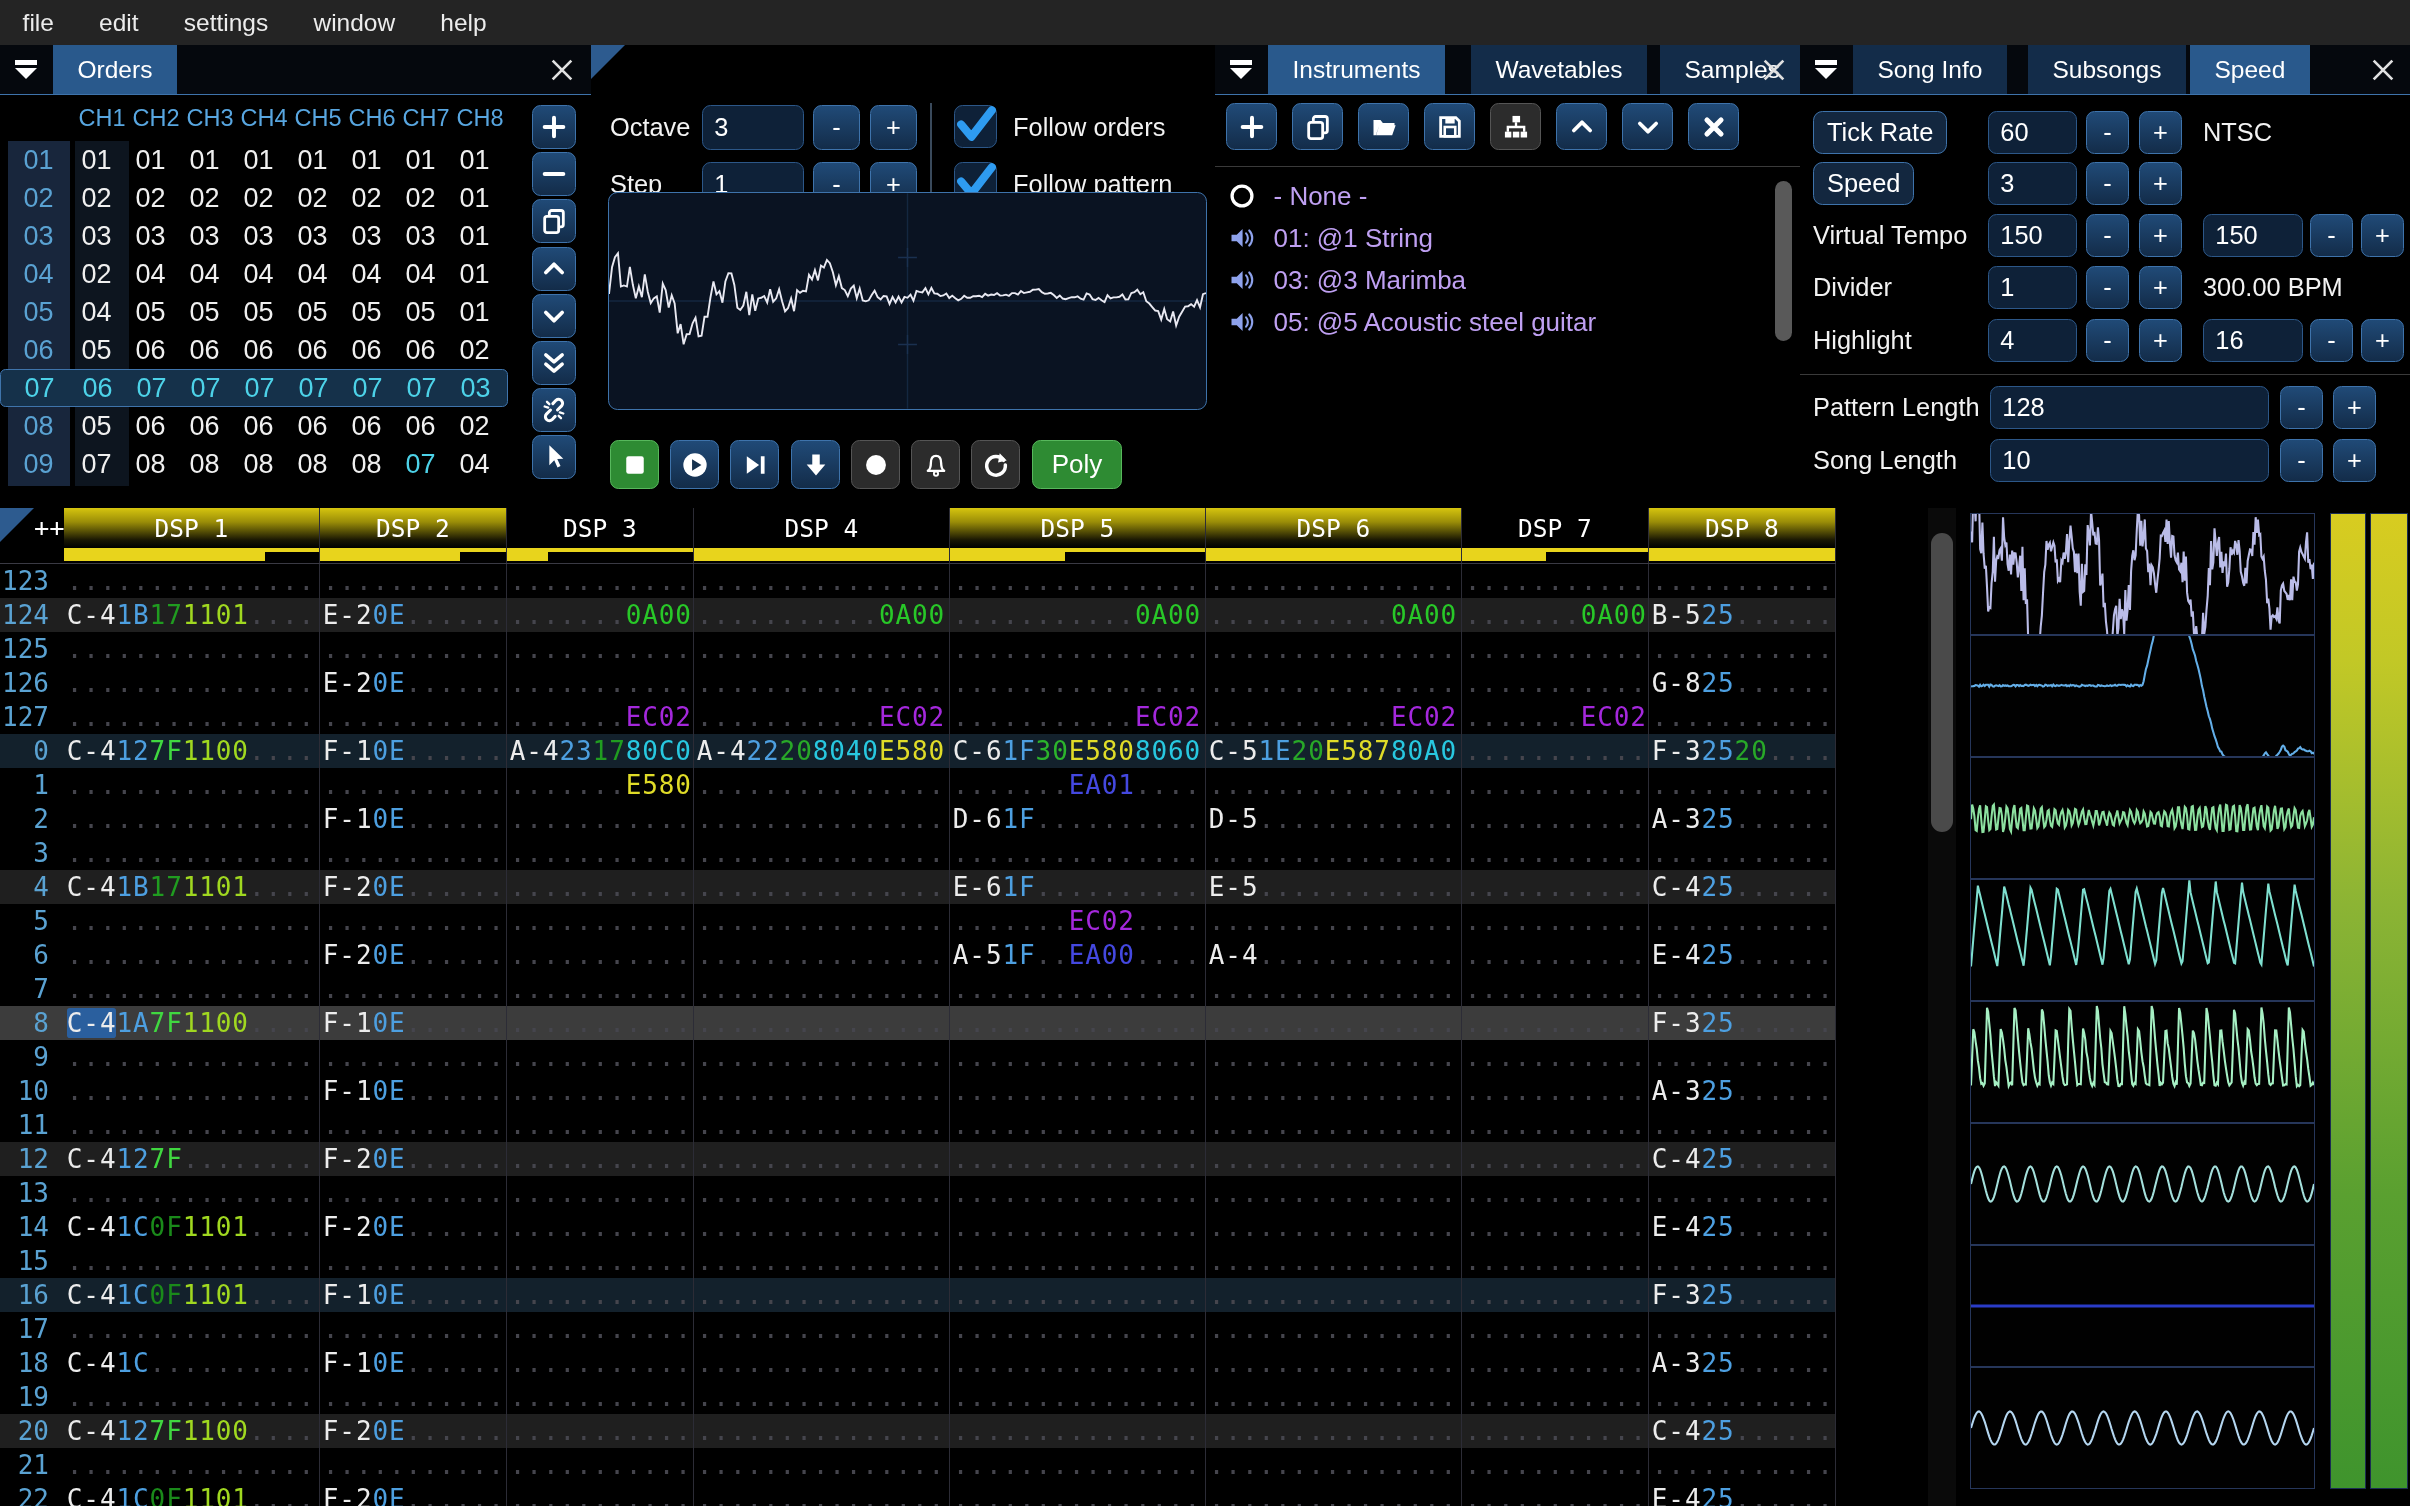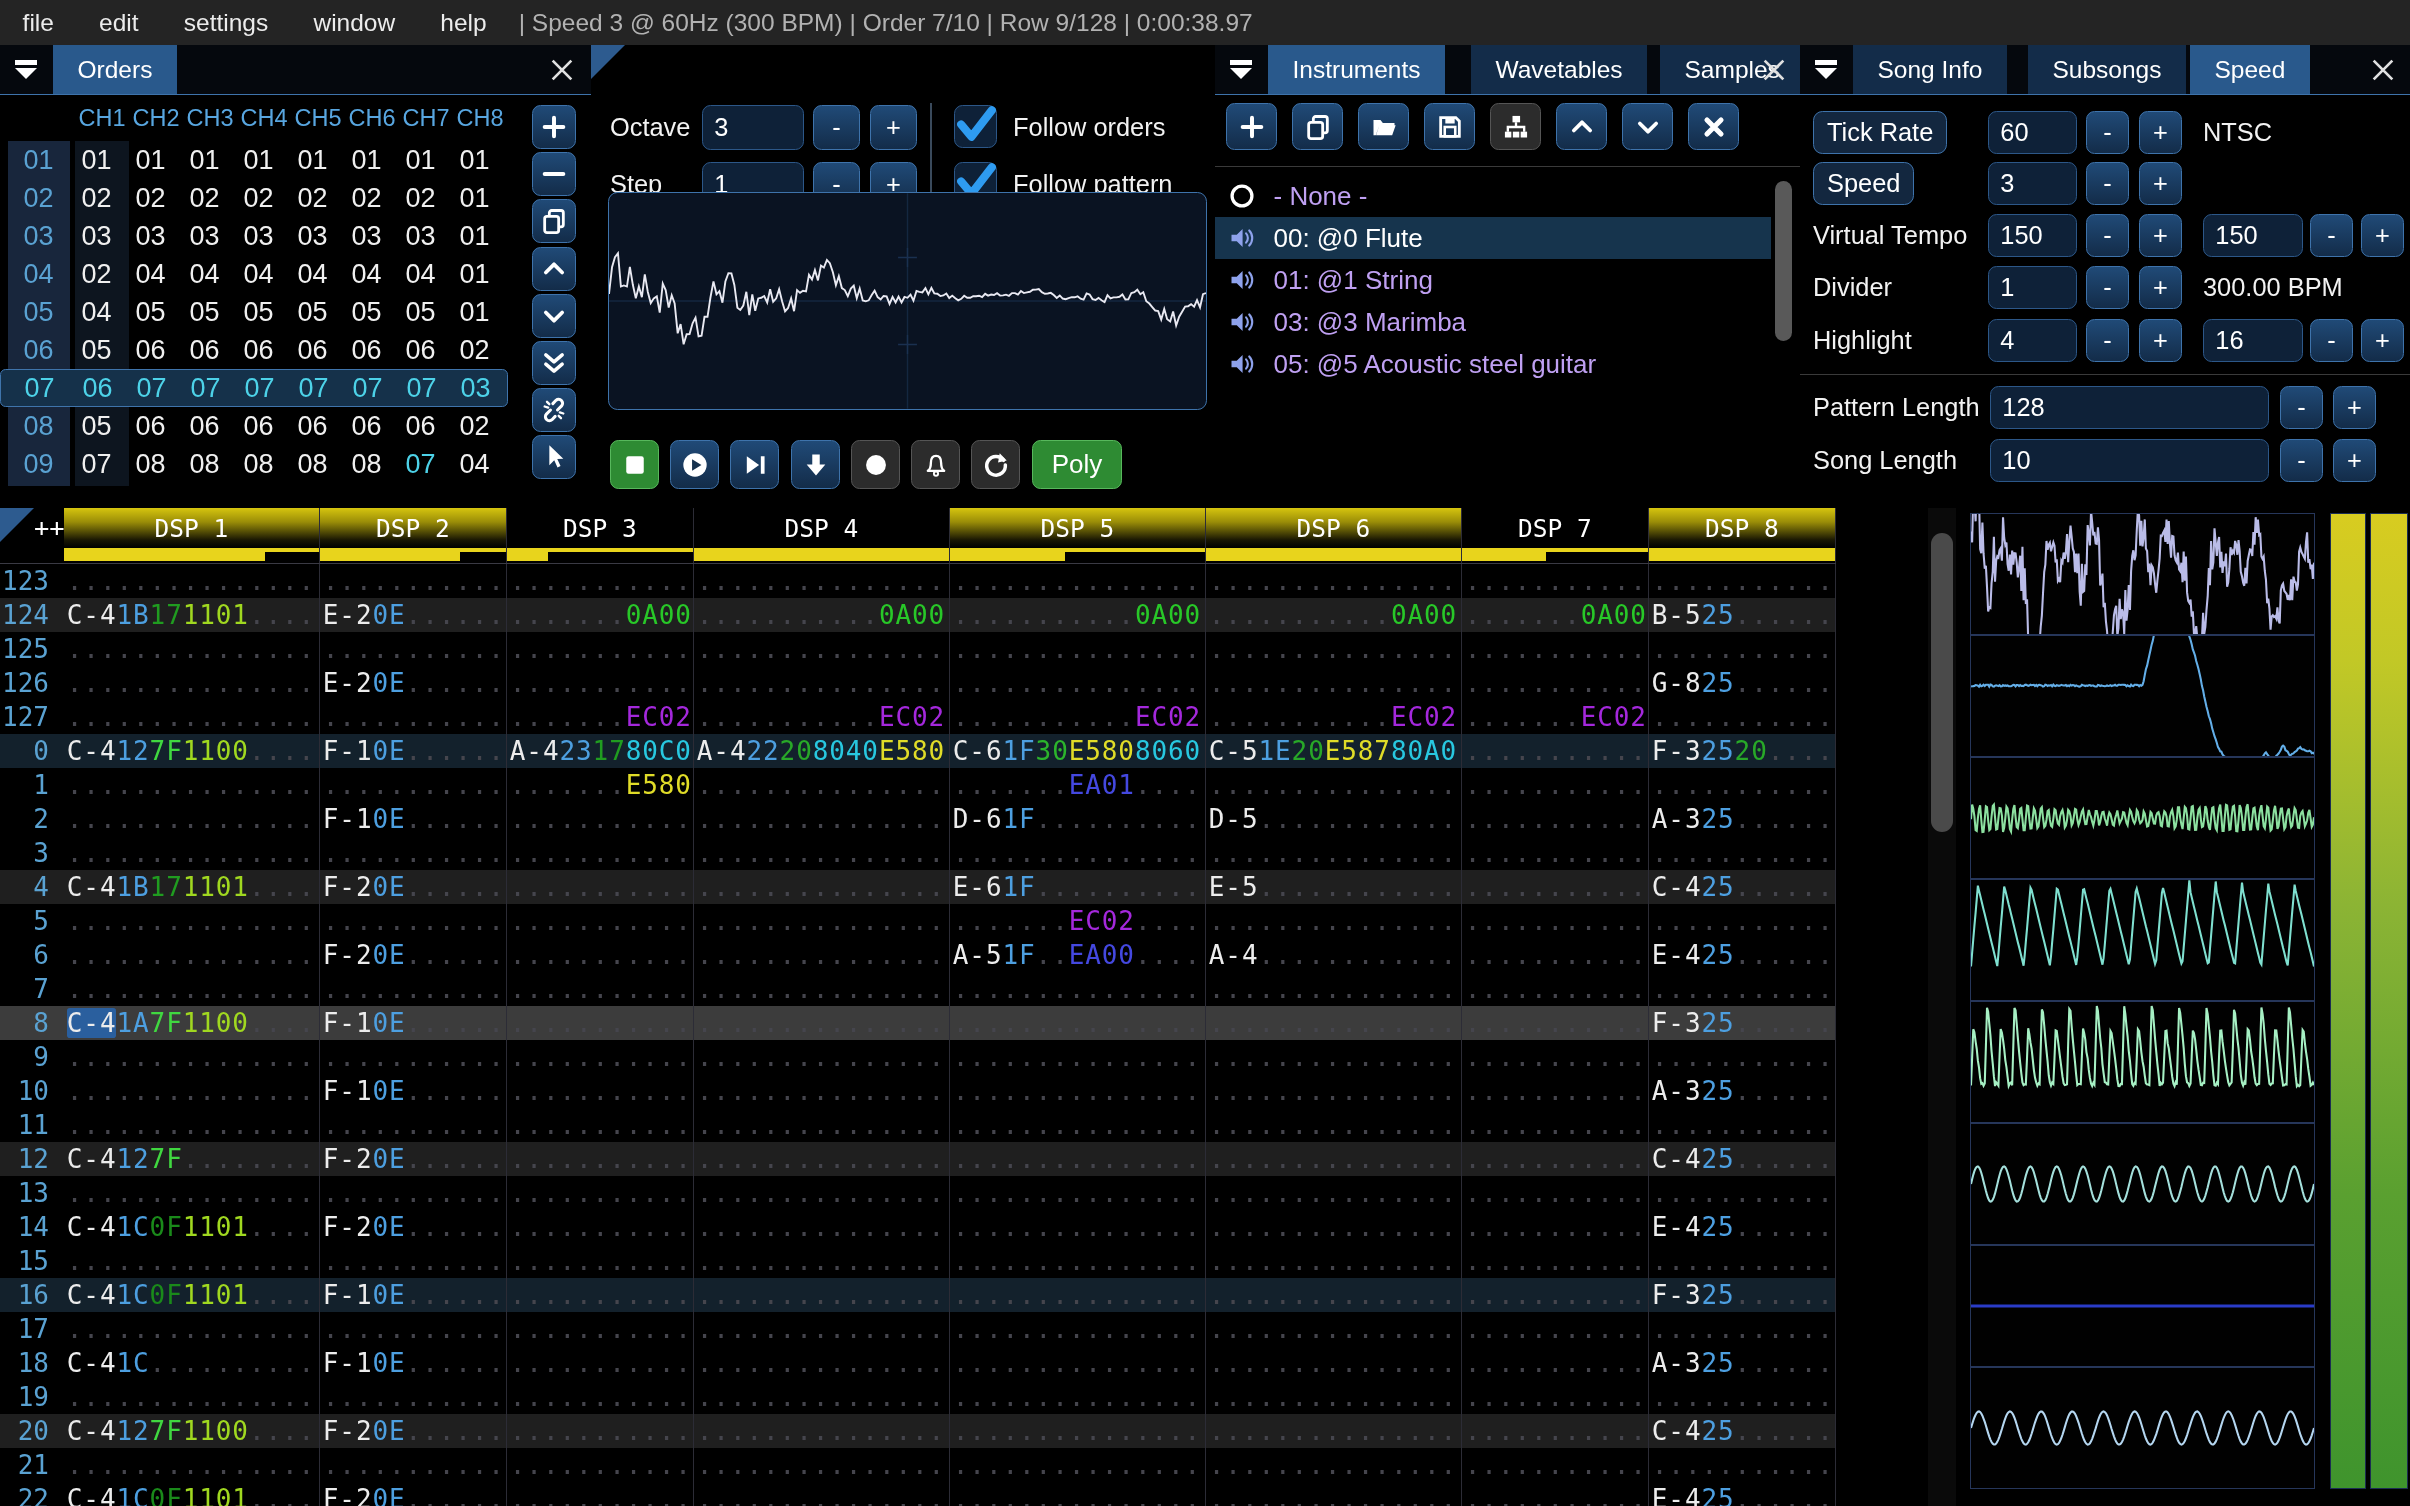--- a/index.html
+++ b/index.html
@@ -94,21 +94,20 @@
   .scope-cell{position:absolute;left:11.3px;width:345px;height:122px;border:0.9px solid #26365a;box-sizing:border-box;background:#010101;}
   .scope-cell svg{width:100%;height:100%;display:block;}
   .meter-col{position:absolute;top:4.7px;height:976px;border:1.9px solid #1b2d52;box-sizing:border-box;
     background:linear-gradient(180deg,#d8cc20 0%,#c2c826 15%,#8cb434 40%,#5aa030 70%,#3f942d 100%);}
 </style>
 </head>
 <body>
 
 <div id="menubar">
   <span id="menu-items-host"><span class="menu-item">file</span><span class="menu-item">edit</span><span class="menu-item">settings</span><span class="menu-item">window</span><span class="menu-item">help</span></span>
-  <span id="menu-status">| Speed 3 @ 60Hz (300 BPM) | Order 7/10 | Row 9/128 | 0:00:38.97</span>
 </div>
 
 <div class="panel" id="orders-panel">
   <div class="titlebar">
     <div class="collapse-box">
         <div class="collapse-glyph"></div>
       </div>
     <div class="tab active" style="left:53px">
         <span>Orders</span>
       </div>
@@ -426,29 +425,20 @@
     </div>
   <div id="instr-sep"></div>
   <div id="instr-list">
       <div class="ins-item">
         <span class="ins-icon">
           <svg class="icon-svg" viewBox="0 0 24 24" xmlns="http://www.w3.org/2000/svg">
             <circle cx="12" cy="12" r="8.5" fill="none" stroke="#fff" stroke-width="2.8"></circle>
           </svg>
         </span>
         <span>- None -</span>
-      </div>
-      <div class="ins-item selected">
-        <span class="ins-icon">
-          <svg class="icon-svg" viewBox="0 0 24 24" xmlns="http://www.w3.org/2000/svg">
-            <polygon points="3,9.2 7.5,9.2 12.5,4.2 12.5,19.8 7.5,14.8 3,14.8" fill="#8ea2ec"></polygon>
-            <path d="M15.5 8 A6 6 0 0 1 15.5 16 M18.2 5.5 A9.5 9.5 0 0 1 18.2 18.5" stroke="#8ea2ec" stroke-width="1.8" fill="none" stroke-linecap="round"></path>
-          </svg>
-        </span>
-        <span>00: @0 Flute</span>
       </div>
       <div class="ins-item">
         <span class="ins-icon">
           <svg class="icon-svg" viewBox="0 0 24 24" xmlns="http://www.w3.org/2000/svg">
             <polygon points="3,9.2 7.5,9.2 12.5,4.2 12.5,19.8 7.5,14.8 3,14.8" fill="#8ea2ec"></polygon>
             <path d="M15.5 8 A6 6 0 0 1 15.5 16 M18.2 5.5 A9.5 9.5 0 0 1 18.2 18.5" stroke="#8ea2ec" stroke-width="1.8" fill="none" stroke-linecap="round"></path>
           </svg>
         </span>
         <span>01: @1 String</span>
       </div>

